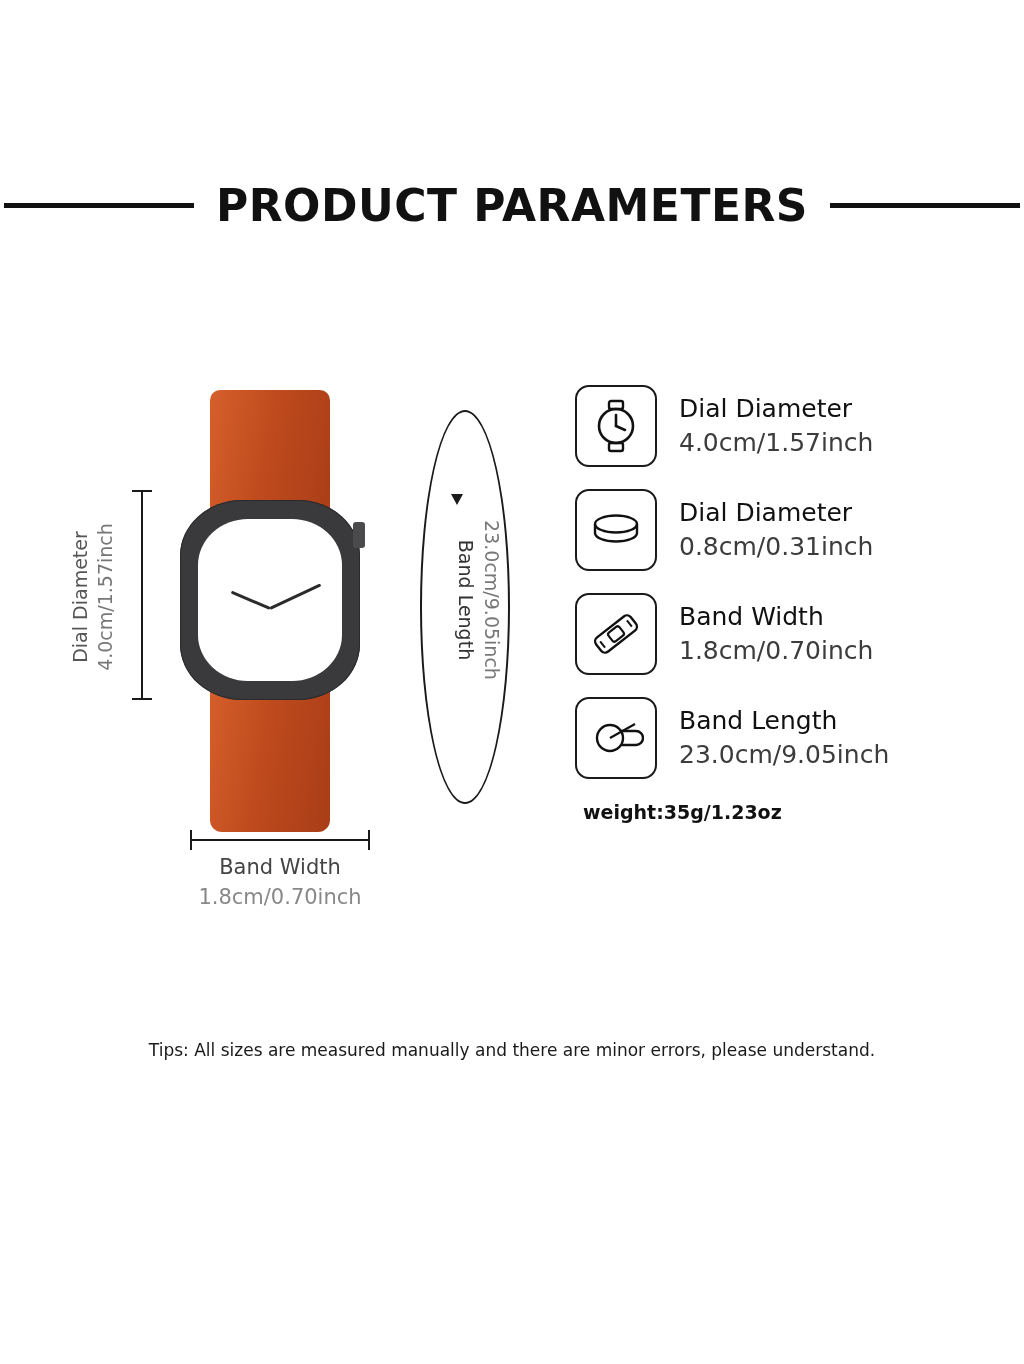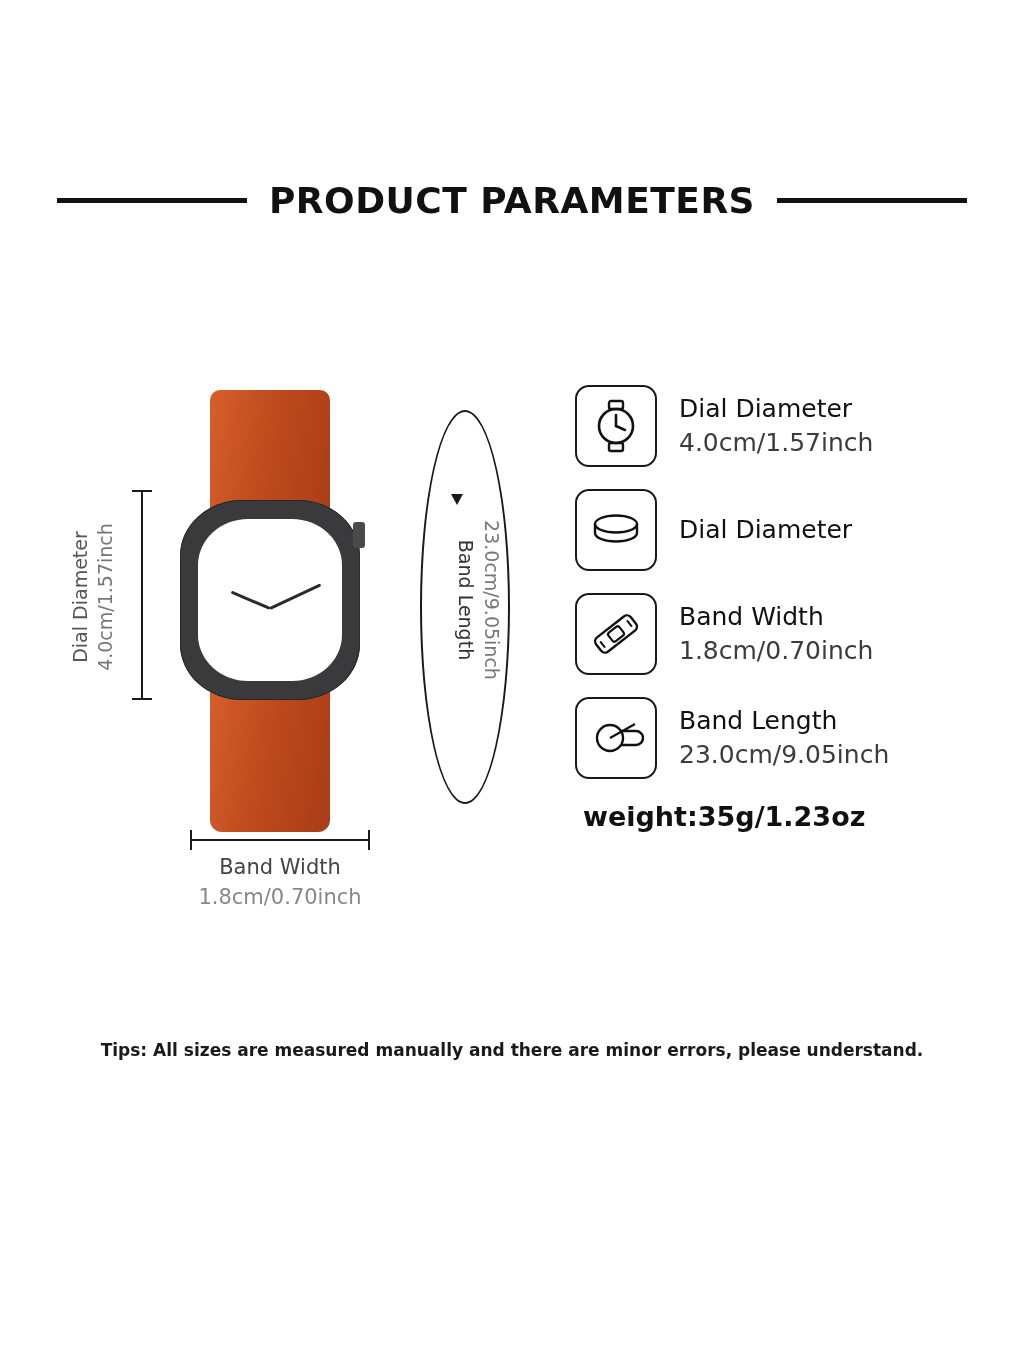--- a/index.html
+++ b/index.html
@@ -26,21 +26,21 @@
     align-items: center;
     justify-content: center;
     gap: 22px;
   }
   .header .rule {
     width: 190px;
     height: 5px;
     background: #111111;
   }
   .header .title {
-    font-size: 36px;
+    font-size: 44px;
     font-weight: 700;
     letter-spacing: 0.5px;
     white-space: nowrap;
   }
 
   
   .illustration {
     position: absolute;
     left: 70px;
     top: 390px;
@@ -267,35 +267,35 @@
     color: #111111;
     line-height: 34px;
   }
   .spec-value {
     font-size: 25px;
     color: #3c3c3c;
     line-height: 34px;
   }
   .weight {
     margin-top: 14px;
-    font-size: 27px;
+    font-size: 19px;
     font-weight: 700;
     color: #111111;
     padding-left: 8px;
   }
 
   
   .tip {
     position: absolute;
     left: 0;
     top: 1040px;
     width: 1024px;
     text-align: center;
     font-size: 17px;
-    font-weight: 700;
+    font-weight: 400;
     color: #1a1a1a;
   }
 </style>
 </head>
 <body>
 
 <div class="header">
   <div class="rule"></div>
   <div class="title">PRODUCT PARAMETERS</div>
   <div class="rule"></div>
@@ -363,20 +363,21 @@
 
   <div class="spec-row">
     <div class="spec-icon">
       <svg width="56" height="44" viewBox="0 0 56 44" aria-hidden="true">
         <ellipse cx="28" cy="16" rx="21" ry="8.5" fill="none" stroke="#111" stroke-width="2.4"></ellipse>
         <path d="M7 16 v9 a21 8.5 0 0 0 42 0 v-9" fill="none" stroke="#111" stroke-width="2.4"></path>
       </svg>
     </div>
     <div class="spec-text">
       <div class="spec-title">Dial Diameter</div>
+      <div class="spec-value">0.8cm/0.31inch</div>
     </div>
   </div>
 
   <div class="spec-row">
     <div class="spec-icon">
       <svg width="56" height="52" viewBox="0 0 56 52" aria-hidden="true">
         <g transform="rotate(-38 28 26)">
           <rect x="6" y="17" width="44" height="18" rx="5" fill="none" stroke="#111" stroke-width="2.4"></rect>
           <rect x="21" y="20.5" width="14" height="11" rx="2.5" fill="none" stroke="#111" stroke-width="2.2"></rect>
           <line x1="11" y1="22" x2="11" y2="30" stroke="#111" stroke-width="2"></line>

